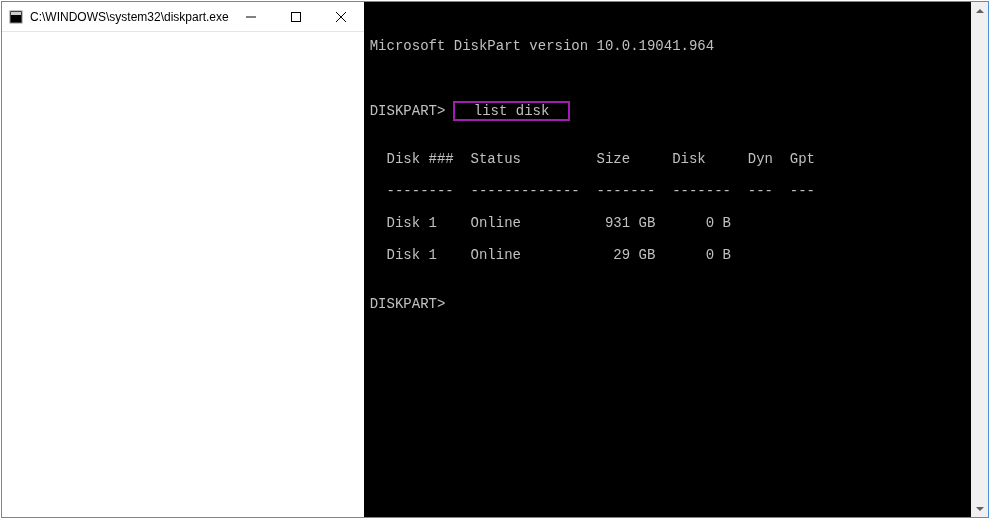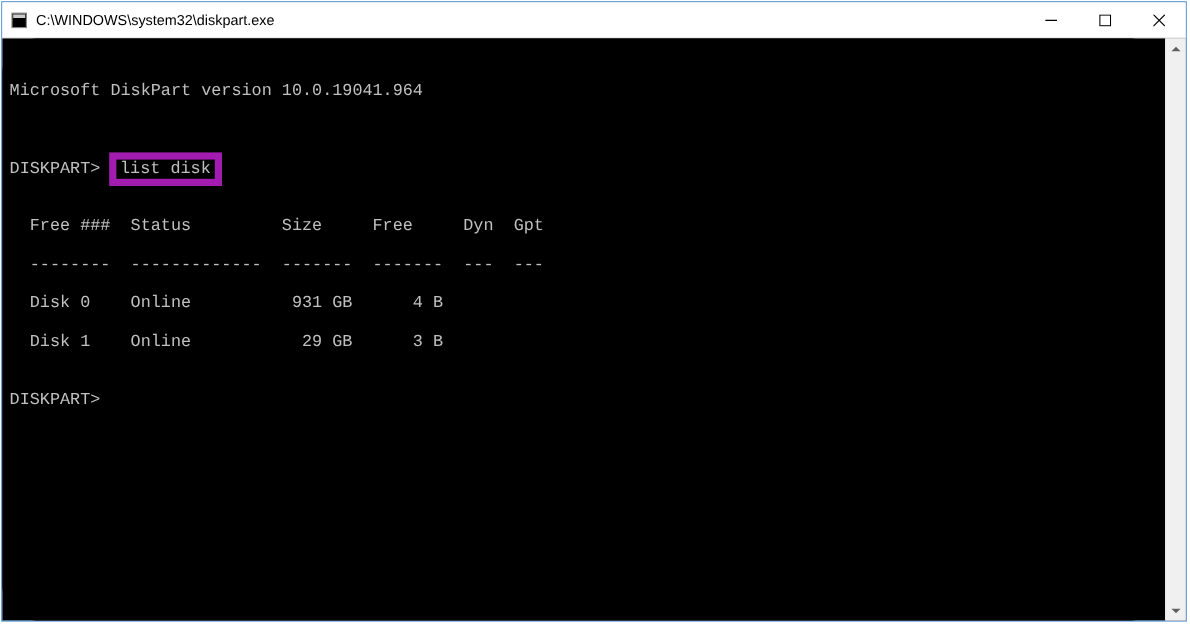--- a/index.html
+++ b/index.html
@@ -14,21 +14,21 @@
       height: 521px;
       overflow: hidden;
     }
     .window {
       width: 988px;
       height: 517px;
       border: 1px solid #4a90d9;
       margin: 1px;
       background: #fff;
       display: flex;
-      flex-direction: column;
+      flex-direction: row;
     }
     .titlebar {
       height: 30px;
       background: #fff;
       display: flex;
       align-items: center;
       border-bottom: 1px solid #e5e5e5;
     }
     .titlebar-icon {
       width: 16px;
@@ -66,28 +66,27 @@
     .terminal {
       flex: 1;
       background: #000;
       color: #c0c0c0;
       font-family: Consolas, "Courier New", monospace;
       font-size: 14px;
       padding: 4px 6px;
       line-height: 1.15;
       white-space: pre;
       overflow: hidden;
-      border-radius: 28px;
     }
     .terminal-line {
       white-space: pre;
     }
     .highlight-box {
-      border: 6px solid #a21caf;
-      padding: 0px 3px;
+      border: 2px solid #a21caf;
+      padding: 0px 19px;
       margin-left: -1px;
     }
     .scrollbar {
       width: 17px;
       background: #f0f0f0;
       display: flex;
       flex-direction: column;
     }
     .scroll-arrow {
       height: 17px;
@@ -135,24 +134,24 @@
     </div>
   </div>
   <div class="content-area">
     <div class="terminal">
 <div class="terminal-line"></div>
 <div class="terminal-line">Microsoft DiskPart version 10.0.19041.964</div>
 <div class="terminal-line"></div>
 <div class="terminal-line"></div>
 <div class="terminal-line"><span>DISKPART&gt; </span><span class="highlight-box">list disk</span></div>
 <div class="terminal-line"></div>
-<div class="terminal-line">  Free ###  Status         Size     Free     Dyn  Gpt</div>
+<div class="terminal-line">  Disk ###  Status         Size     Disk     Dyn  Gpt</div>
 <div class="terminal-line">  --------  -------------  -------  -------  ---  ---</div>
-<div class="terminal-line">  Disk 0    Online          931 GB      4 B</div>
-<div class="terminal-line">  Disk 1    Online           29 GB      3 B</div>
+<div class="terminal-line">  Disk 1    Online          931 GB      0 B</div>
+<div class="terminal-line">  Disk 1    Online           29 GB      0 B</div>
 <div class="terminal-line"></div>
 <div class="terminal-line">DISKPART&gt;</div>
     </div>
     <div class="scrollbar">
       <div class="scroll-arrow">
         <svg width="8" height="4" viewBox="0 0 8 4">
             <polygon points="4,0 8,4 0,4" fill="#606060"></polygon>
           </svg>
       </div>
       <div class="scroll-track"></div>

